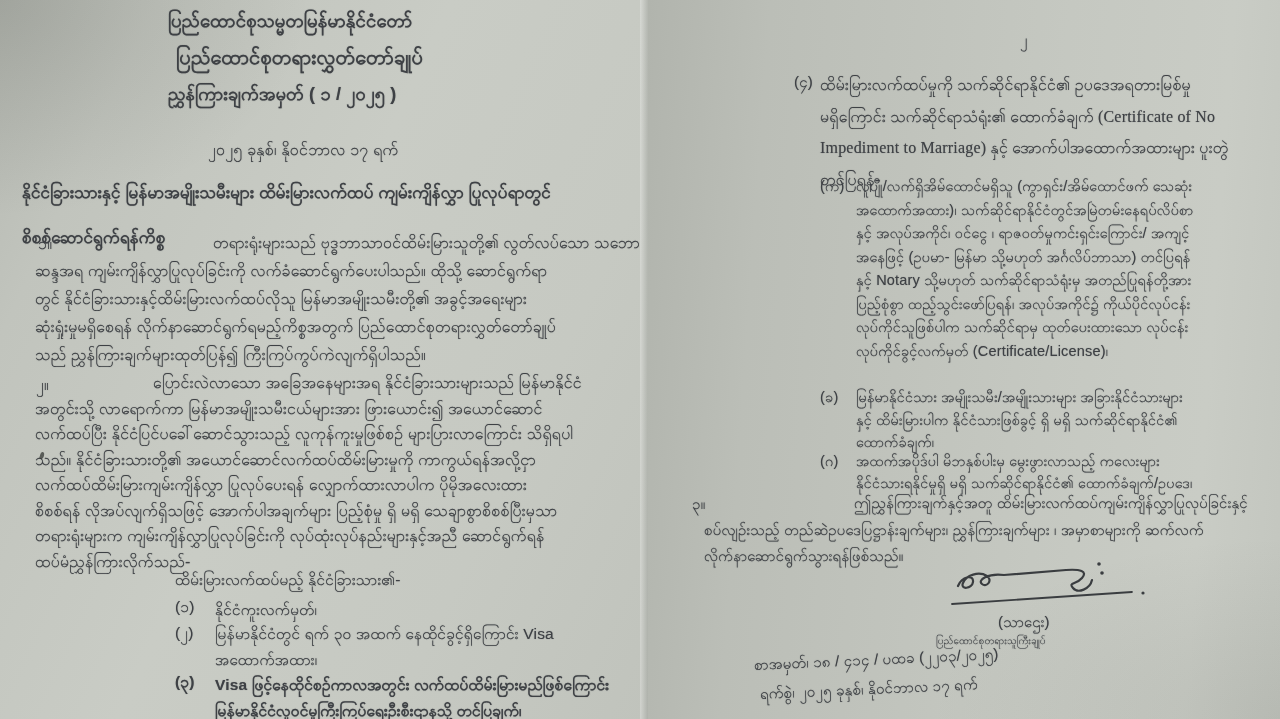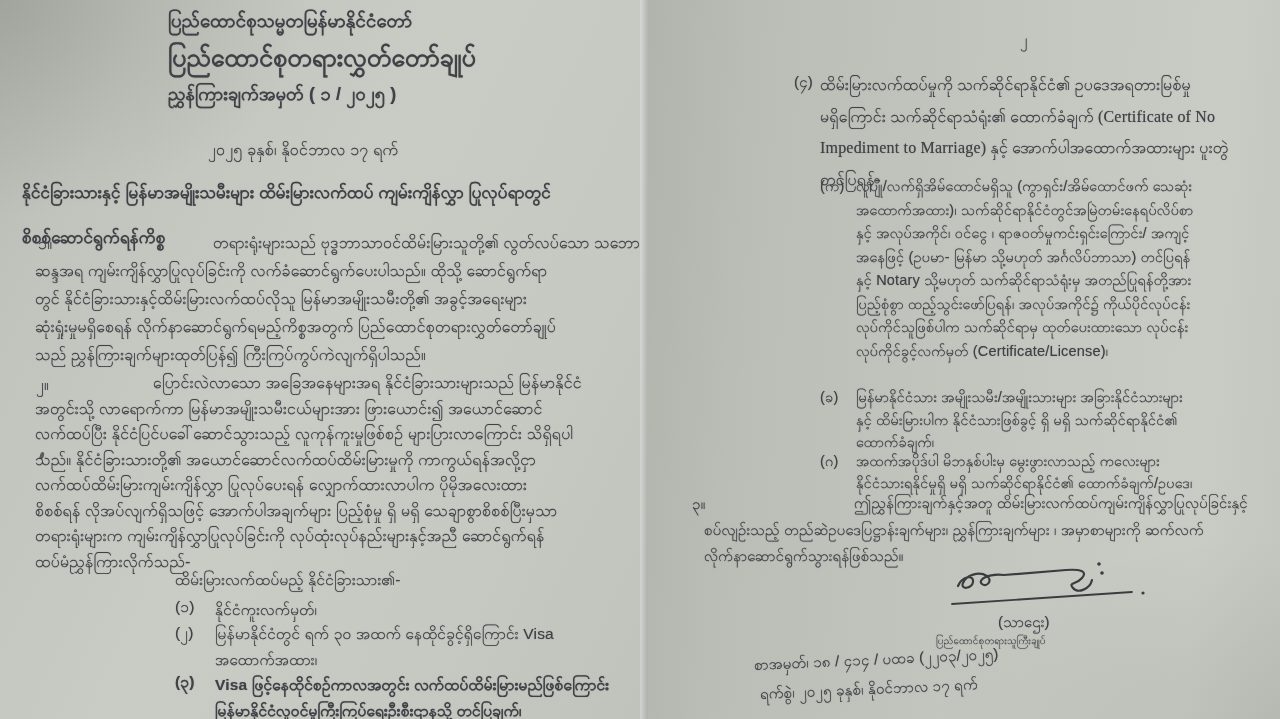--- a/index.html
+++ b/index.html
@@ -35,21 +35,21 @@
   }
 
   .t{position:absolute;color:#3e4145;text-shadow:0 0 1px rgba(62,65,69,.55);letter-spacing:.2px;}
   .bold{font-weight:700;}
   .center{}
   .lines .ln{white-space:nowrap;}
   .lines .ln:first-child{padding-left:var(--fi,0px);}
 
   
   .hdr1{top:6px;left:168px;width:472px;font-size:18.5px;line-height:30px;}
-  .hdr2{top:42px;left:168px;width:472px;font-size:25px;line-height:30px;}
+  .hdr2{top:42px;left:176px;width:472px;font-size:20px;line-height:30px;}
   .hdr3{top:79px;left:168px;width:472px;font-size:18px;line-height:30px;}
   .date1{top:110px;left:34px;font-size:16px;}
   .date2{top:139px;left:188px;font-size:16px;margin-left:20px;}
   .title{top:170px;left:22px;width:586px;font-size:17px;line-height:45px;}
   .para1{top:229px;left:35px;width:606px;font-size:16px;line-height:28px;}
   .p1num{top:233px;left:38px;font-size:16px;}
   .para2{top:370px;left:35px;width:606px;font-size:16px;line-height:25.5px;}
   .p2num{top:374px;left:36px;font-size:16px;}
   .listintro{top:570px;left:175px;font-size:15.5px;}
   .lmark{position:absolute;left:175px;font-size:15.5px;}

